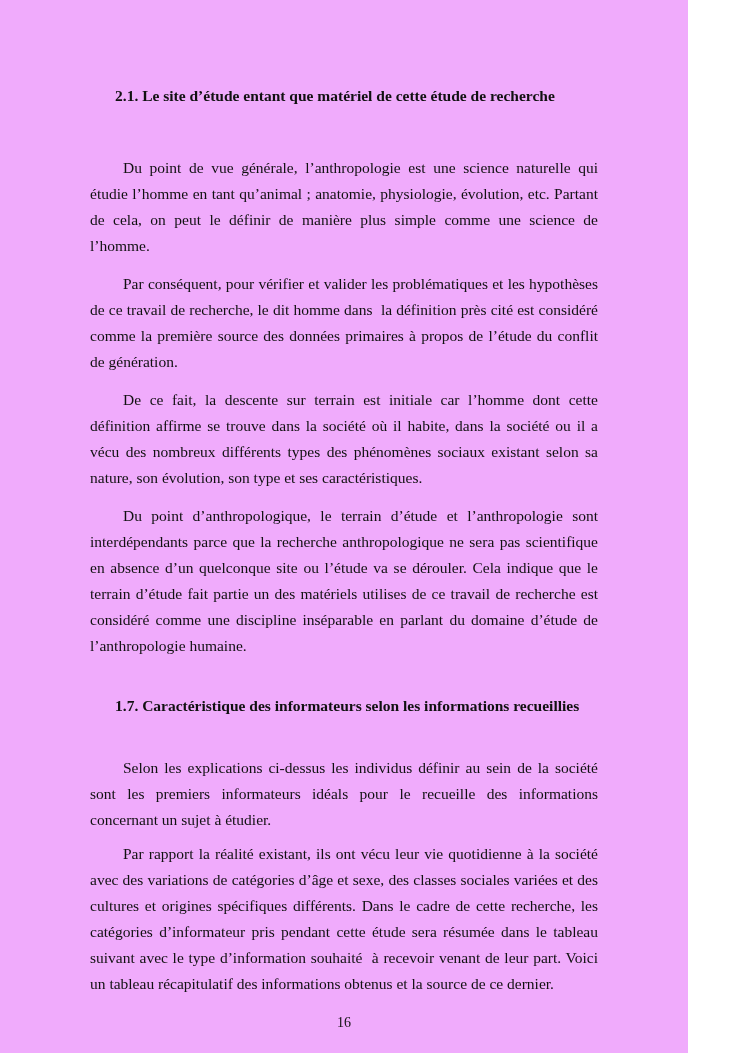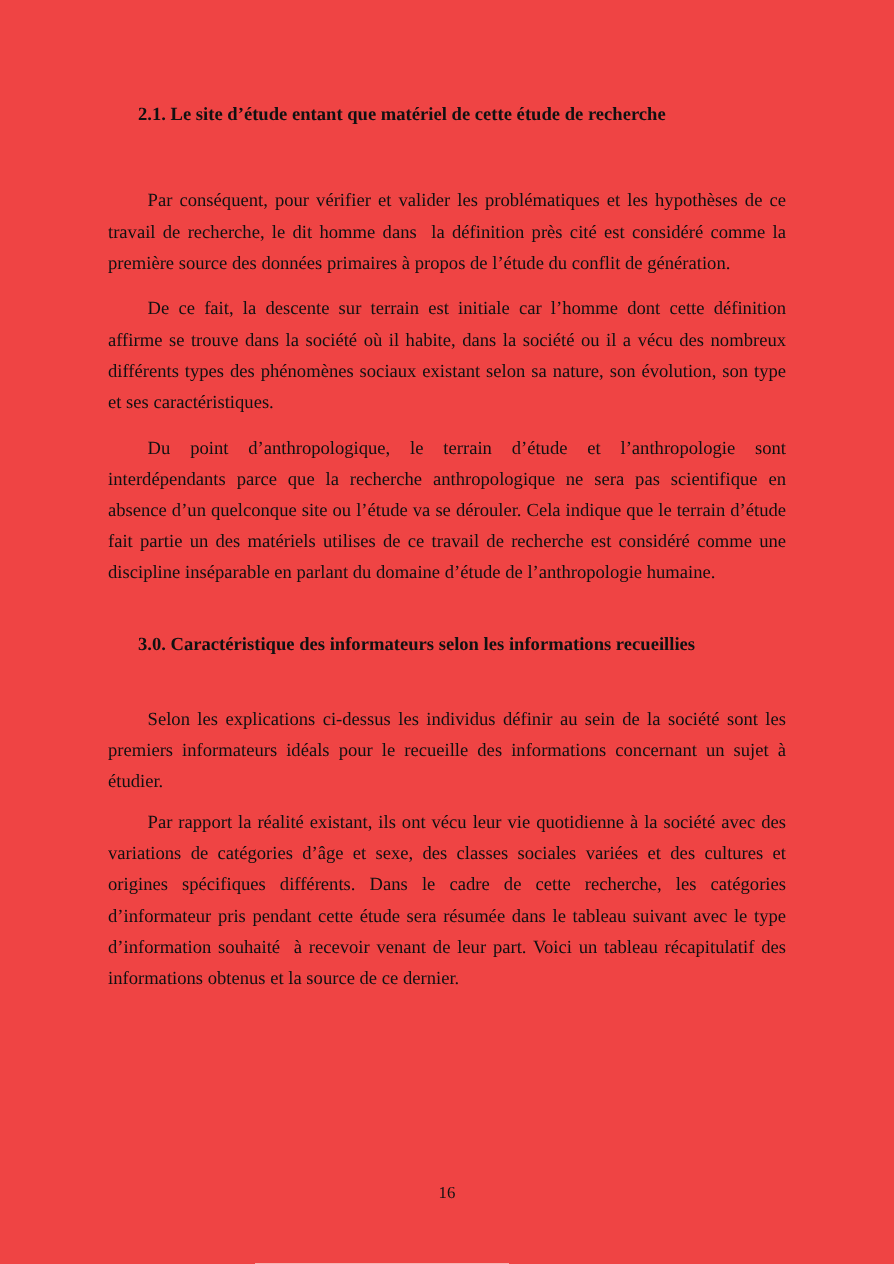--- a/index.html
+++ b/index.html
@@ -2,23 +2,23 @@
 <html><head>
 <meta charset="utf-8">
 <style>
   html, body {
     margin: 0;
     padding: 0;
     background: #ffffff;
   }
   .page {
     position: relative;
-    width: 745px;
+    width: 688px;
     height: 1053px;
-    background: #ef4444;
+    background: #f0abfc;
     box-sizing: border-box;
     padding: 83px 90px 0 90px;
     font-family: "Liberation Serif", "DejaVu Serif", serif;
     color: #111111;
     overflow: hidden;
   }
   .heading {
     font-size: 15.5px;
     line-height: 26px;
     font-weight: bold;
@@ -37,45 +37,46 @@
     margin: 0 0 12px 0;
     white-space: pre-wrap;
   }
   .para.tight {
     margin-bottom: 8px;
   }
   .page-number {
     position: absolute;
     left: 0;
     right: 0;
-    top: 986px;
+    top: 1014px;
     text-align: center;
     font-size: 14px;
     line-height: 18px;
     color: #111111;
   }
 </style>
 </head>
 <body>
 
 <div class="page">
 
   <section>
     <h2 class="heading">2.1. Le site d’étude entant que matériel de cette étude de recherche</h2>
 
+    <p class="para">Du point de vue générale, l’anthropologie est une science naturelle qui étudie l’homme en tant qu’animal ; anatomie, physiologie, évolution, etc. Partant de cela, on peut le définir de manière plus simple comme une science de l’homme.</p>
 
     <p class="para">Par conséquent, pour vérifier et valider les problématiques et les hypothèses de ce travail de recherche, le dit homme dans  la définition près cité est considéré comme la première source des données primaires à propos de l’étude du conflit de génération.</p>
 
     <p class="para">De ce fait, la descente sur terrain est initiale car l’homme dont cette définition affirme se trouve dans la société où il habite, dans la société ou il a vécu des nombreux différents types des phénomènes sociaux existant selon sa nature, son évolution, son type et ses caractéristiques.</p>
 
     <p class="para">Du point d’anthropologique, le terrain d’étude et l’anthropologie sont interdépendants parce que la recherche anthropologique ne sera pas scientifique en absence d’un quelconque site ou l’étude va se dérouler. Cela indique que le terrain d’étude fait partie un des matériels utilises de ce travail de recherche est considéré comme une discipline inséparable en parlant du domaine d’étude de l’anthropologie humaine.</p>
   </section>
 
   <section>
-    <h2 class="heading second">3.0. Caractéristique des informateurs selon les informations recueillies</h2>
+    <h2 class="heading second">1.7. Caractéristique des informateurs selon les informations recueillies</h2>
 
     <p class="para tight">Selon les explications ci-dessus les individus définir au sein de la société sont les premiers informateurs idéals pour le recueille des informations concernant un sujet à étudier.</p>
 
     <p class="para">Par rapport la réalité existant, ils ont vécu leur vie quotidienne à la société avec des variations de catégories d’âge et sexe, des classes sociales variées et des cultures et origines spécifiques différents. Dans le cadre de cette recherche, les catégories d’informateur pris pendant cette étude sera résumée dans le tableau suivant avec le type d’information souhaité  à recevoir venant de leur part. Voici un tableau récapitulatif des informations obtenus et la source de ce dernier.</p>
   </section>
 
   <div class="page-number">16</div>
 
 </div>
 

